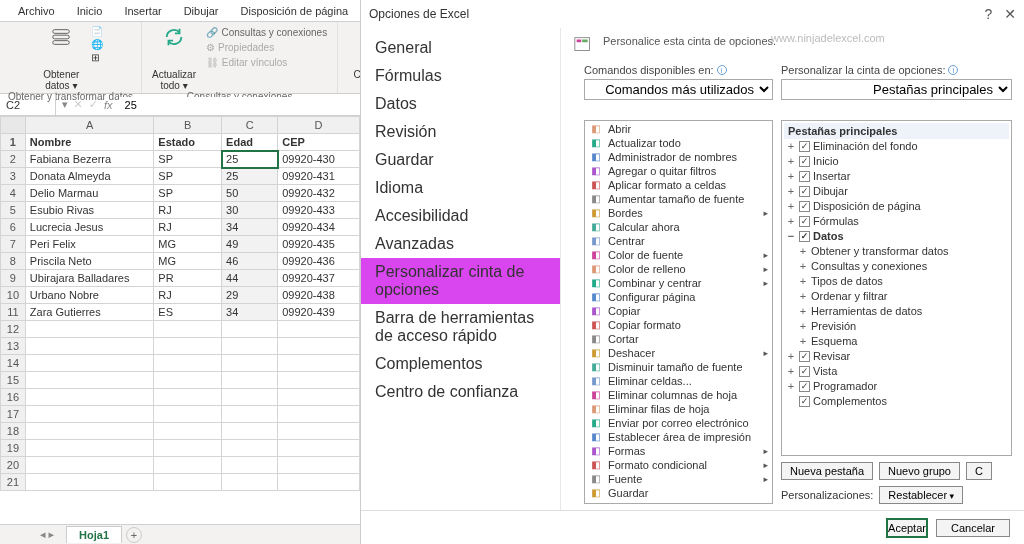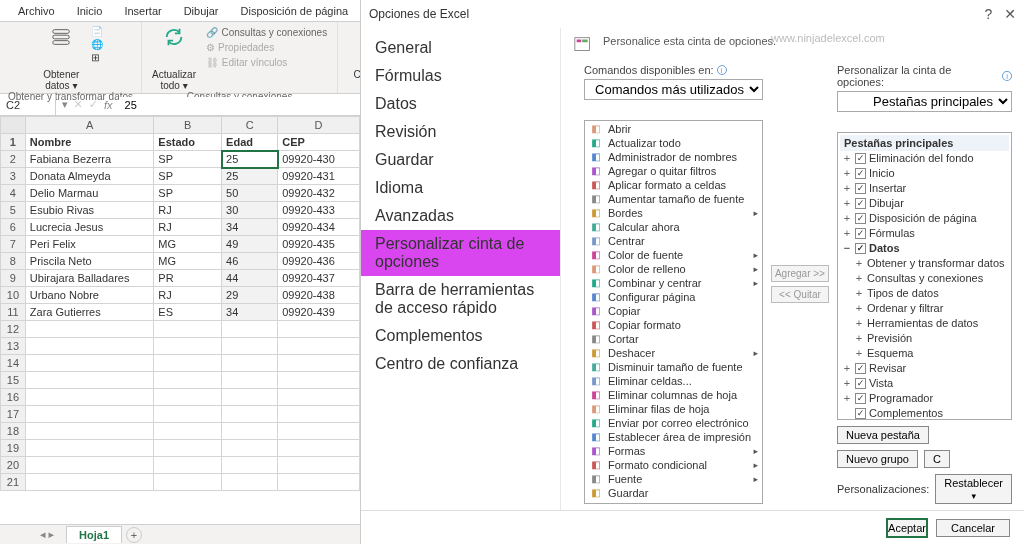--- a/index.html
+++ b/index.html
@@ -344,20 +344,21 @@
     </div>
   </div>
   <div class="dlg-body">
     <div class="dlg-left" id="catlist">
         <div class="dlg-left-item">General</div>
         <div class="dlg-left-item">Fórmulas</div>
         <div class="dlg-left-item">Datos</div>
         <div class="dlg-left-item">Revisión</div>
         <div class="dlg-left-item">Guardar</div>
         <div class="dlg-left-item">Idioma</div>
+        <div class="dlg-left-item">Accesibilidad</div>
         <div class="dlg-left-item">Avanzadas</div>
         <div class="dlg-left-item sel">Personalizar cinta de opciones</div>
         <div class="dlg-left-item">Barra de herramientas de acceso rápido</div>
         <div class="dlg-left-item">Complementos</div>
         <div class="dlg-left-item">Centro de confianza</div>
       </div>
     <div class="dlg-right">
       <div class="watermark">www.ninjadelexcel.com</div>
       <div class="dlg-hint">
         <svg width="22" height="22" viewBox="0 0 24 24">
@@ -493,24 +494,20 @@
               </div>
               <div class="list-item">
                 <span class="li-ic" style="color:#4a9">◧</span>
                 <span>Guardar como</span>
               </div>
               <div class="list-item">
                 <span class="li-ic" style="color:#79c">◧</span>
                 <span>Impresión rápida</span>
               </div>
             </div>
-        </div>
-        <div class="col-mid">
-          <button class="mid-btn">Agregar &gt;&gt;</button>
-          <button class="mid-btn">&lt;&lt; Quitar</button>
         </div>
         <div class="col-right">
           <div class="col-label">
               <span>Personalizar la cinta de opciones:</span>
               <span class="info-ic">i</span>
             </div>
           <select class="combo"><option>Pestañas principales</option></select>
           <div class="tree" id="tree">
               <div class="tree-hdr">Pestañas principales</div>
               <div class="tree-item indent0">

